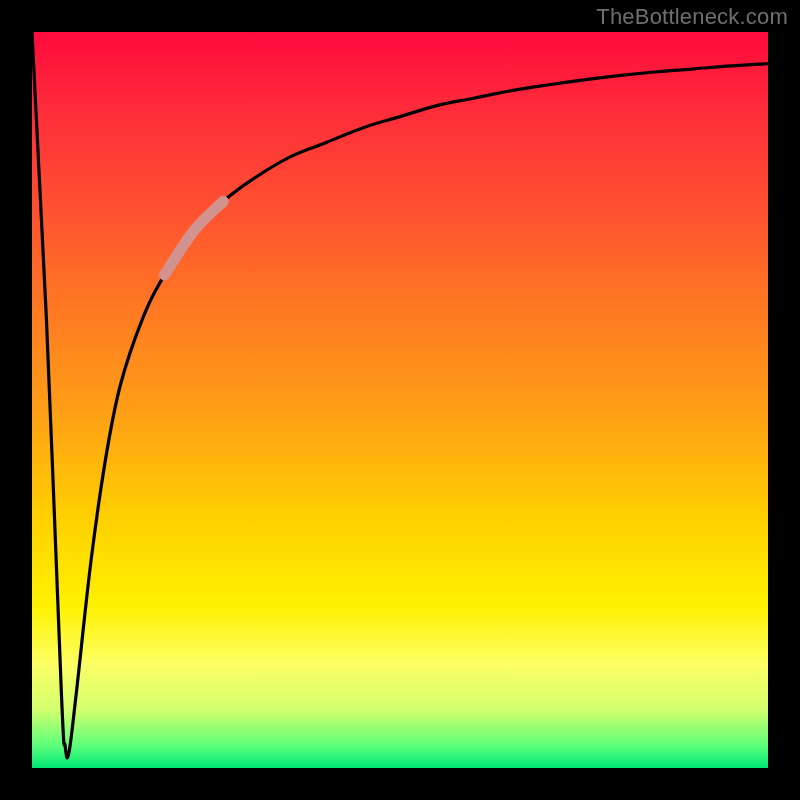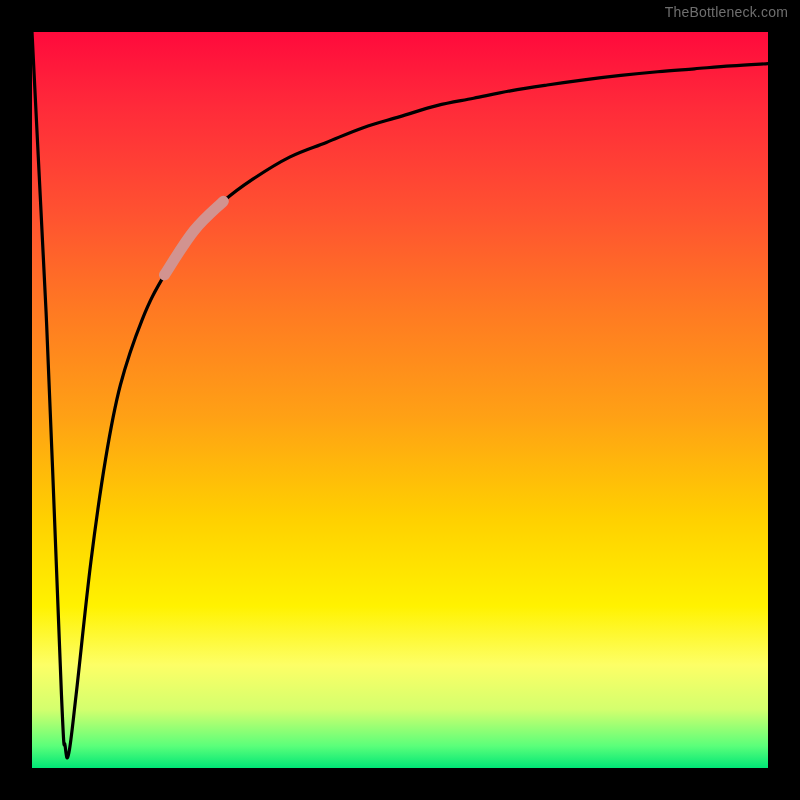--- a/index.html
+++ b/index.html
@@ -37,21 +37,21 @@
       #d4ff6e 92%,
       #5bff7a 97%,
       #00e676 100%
     );
   }
   .watermark {
     position: absolute;
     top: 4px;
     right: 12px;
     color: #6f6f6f;
-    font-size: 14px;
+    font-size: 22px;
     font-weight: 500;
     letter-spacing: 0.2px;
     user-select: none;
   }
   svg.curve {
     position: absolute;
     left: 0;
     top: 0;
     width: 736px;
     height: 736px;

